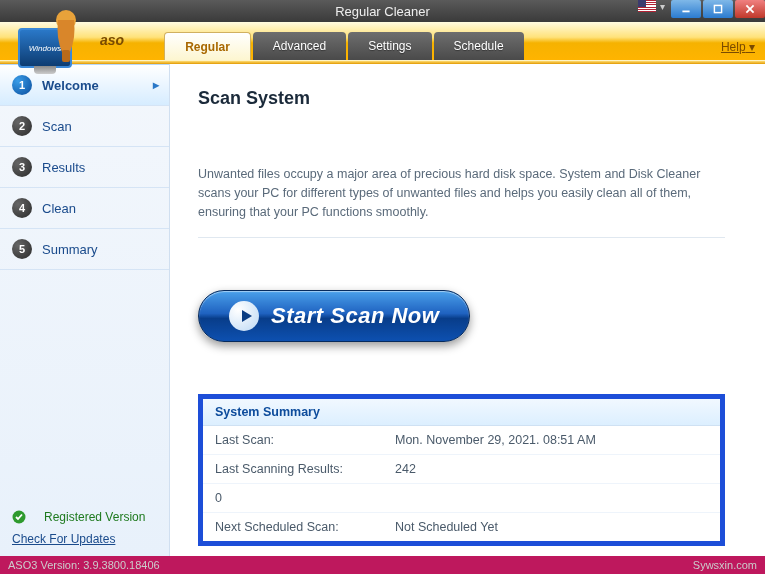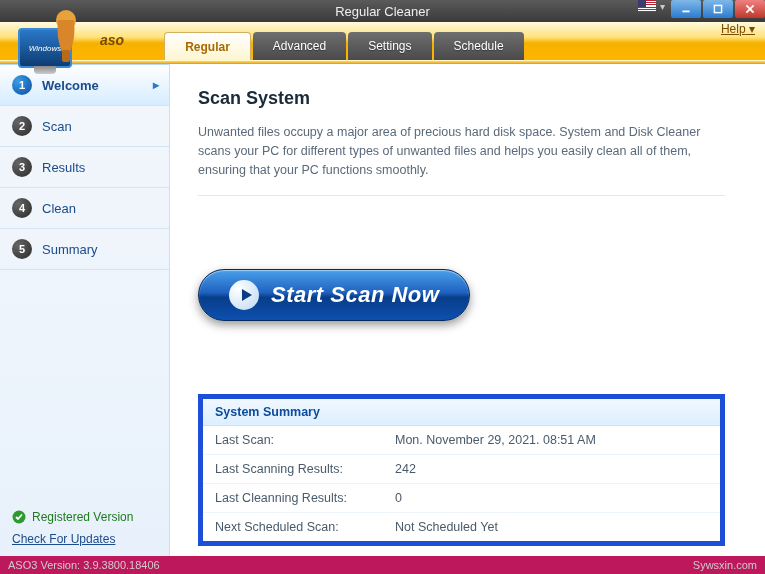--- a/index.html
+++ b/index.html
@@ -21,42 +21,42 @@
 
 .topbar { height: 38px; background: linear-gradient(#fffbe0, #ffe27a 40%, #f6b200 55%, #ffb400); display: flex; align-items: flex-end; padding-left: 100px; position: relative; }
 .logo-area { position: absolute; left: 12px; top: -10px; width: 88px; height: 65px; z-index: 5; pointer-events: none; }
 .logo-monitor { position: absolute; left: 6px; top: 16px; width: 54px; height: 40px; background: linear-gradient(#2a78c8, #0d3c72); border-radius: 4px; border: 2px solid #3a88d8; display: flex; align-items: center; justify-content: center; font-size: 8px; color: #fff; font-style: italic; }
 .logo-monitor::after { content: ""; position: absolute; bottom: -8px; left: 14px; width: 22px; height: 8px; background: linear-gradient(#888, #ccc); border-radius: 0 0 4px 4px; }
 .logo-brush { position: absolute; left: 40px; top: -2px; width: 28px; height: 54px; }
 .brand { color: #7a4b00; font-style: italic; font-weight: bold; font-size: 14px; margin-right: 40px; margin-bottom: 12px; }
 .tabs { display: flex; height: 28px; }
 .tab { padding: 0 20px; height: 28px; display: flex; align-items: center; font-size: 12px; color: #fff; text-shadow: 0 1px 1px rgba(0,0,0,.4); border-radius: 4px 4px 0 0; margin-right: 2px; background: linear-gradient(#6e6e6e, #4a4a4a); cursor: pointer; }
 .tab.active { background: linear-gradient(#fff, #fdf6d0); color: #a96800; font-weight: bold; text-shadow: none; border: 1px solid #d0b060; border-bottom: none; }
-.help { position: absolute; right: 10px; bottom: 24px; color: #7a4b00; font-size: 12px; text-decoration: underline; }
+.help { position: absolute; right: 10px; bottom: 6px; color: #7a4b00; font-size: 12px; text-decoration: underline; }
 
 
 .sep-gold { height: 4px; background: linear-gradient(#ffdc73, #e29a00); border-top: 1px solid #fff4c2; }
 
 
 .main { display: flex; height: 492px; background: #fff; }
 
 
 .sidebar { width: 170px; background: linear-gradient(#f3f7fc, #e8f1fb); border-right: 1px solid #d0dff0; display: flex; flex-direction: column; }
 .steps { flex: 1; }
 .step { display: flex; align-items: center; padding: 10px 12px; font-size: 13px; color: #1a4b8c; border-bottom: 1px solid #d5e4f5; cursor: pointer; position: relative; }
 .step.active { background: linear-gradient(#fff, #d6ecff); font-weight: bold; border-top: 1px solid #b8d8f8; }
 .step.active::after { content: "▸"; position: absolute; right: 10px; color: #2a78c8; font-size: 12px; }
 .step-num { width: 20px; height: 20px; border-radius: 50%; background: radial-gradient(circle at 30% 30%, #666, #2a2a2a); color: #fff; display: flex; align-items: center; justify-content: center; font-size: 11px; font-weight: bold; margin-right: 10px; }
 .step.active .step-num { background: radial-gradient(circle at 30% 30%, #3a9de8, #0a4c9c); }
 .sidebar-foot { padding: 10px 12px; font-size: 12px; }
-.registered { display: flex; align-items: flex-end; gap: 6px; color: #1f7a1f; margin-bottom: 8px; }
+.registered { display: flex; align-items: flex-end; gap: 18px; color: #1f7a1f; margin-bottom: 8px; }
 .check-updates { color: #1a4b8c; text-decoration: underline; cursor: pointer; }
 
 
-.content { flex: 1; padding: 24px 40px 10px 28px; display: flex; flex-direction: column; color: #333; }
+.content { flex: 1; padding: 24px 40px 10px 28px; display: flex; flex-direction: column; color: #333; gap: 42px; }
 h2.heading { font-size: 18px; font-weight: 600; color: #1b2a3a; margin-bottom: 14px; }
 .desc { font-size: 12.5px; color: #5a6a7a; line-height: 1.5; border-bottom: 1px solid #e0e8f0; padding-bottom: 16px; }
 .scan-area { flex: 1; display: flex; align-items: center; justify-content: flex-start; }
 .scan-btn { display: flex; align-items: center; gap: 12px; padding: 10px 30px; border-radius: 30px; background: linear-gradient(#4aa0ea 0%, #1f62c0 45%, #083d8a 55%, #0d50b0 100%); color: #fff; font-size: 22px; font-weight: bold; font-style: italic; letter-spacing: .5px; box-shadow: 0 4px 10px rgba(0,0,0,.4), inset 0 1px 1px rgba(255,255,255,.5); cursor: pointer; border: 1px solid #062a5c; }
 .play-circle { width: 30px; height: 30px; border-radius: 50%; background: radial-gradient(circle at 30% 30%, #fff, #bcd8f4); display: flex; align-items: center; justify-content: center; }
 .play-circle svg { margin-left: 3px; }
 
 
 .summary { border: 5px solid #1d4ed8; font-size: 12.5px; }
 .summary-head { background: linear-gradient(#f1f8ff, #dcefff); padding: 6px 12px; color: #0d4c9c; font-weight: 600; border-bottom: 1px solid #cfe1f3; }
@@ -172,21 +172,20 @@
       <div class="summary-head">System Summary</div>
       <div class="summary-row">
         <span class="k">Last Scan:</span>
         <span>Mon. November 29, 2021. 08:51 AM</span>
       </div>
       <div class="summary-row">
         <span class="k">Last Scanning Results:</span>
         <span>242</span>
       </div>
       <div class="summary-row">
-        <span class="k">Last Cleanning Results:</span>
         <span>0</span>
       </div>
       <div class="summary-row">
         <span class="k">Next Scheduled Scan:</span>
         <span>Not Scheduled Yet</span>
       </div>
     </div>
   </div>
 </div>
 

